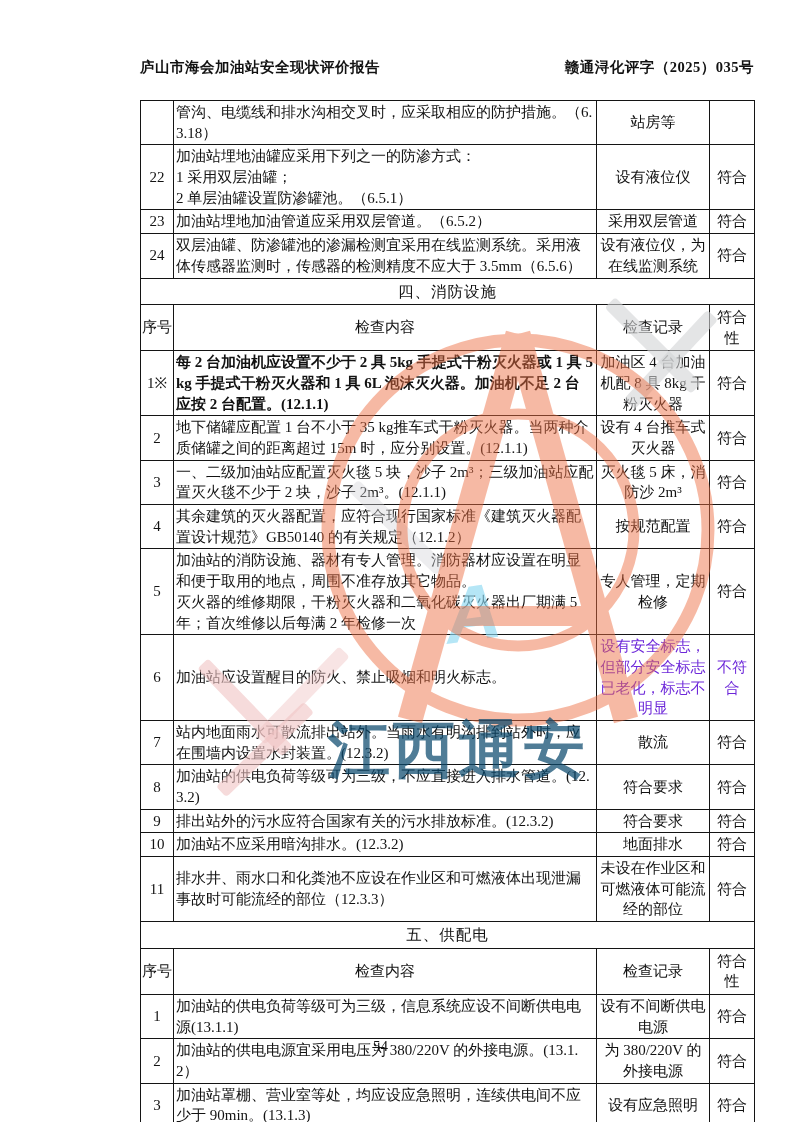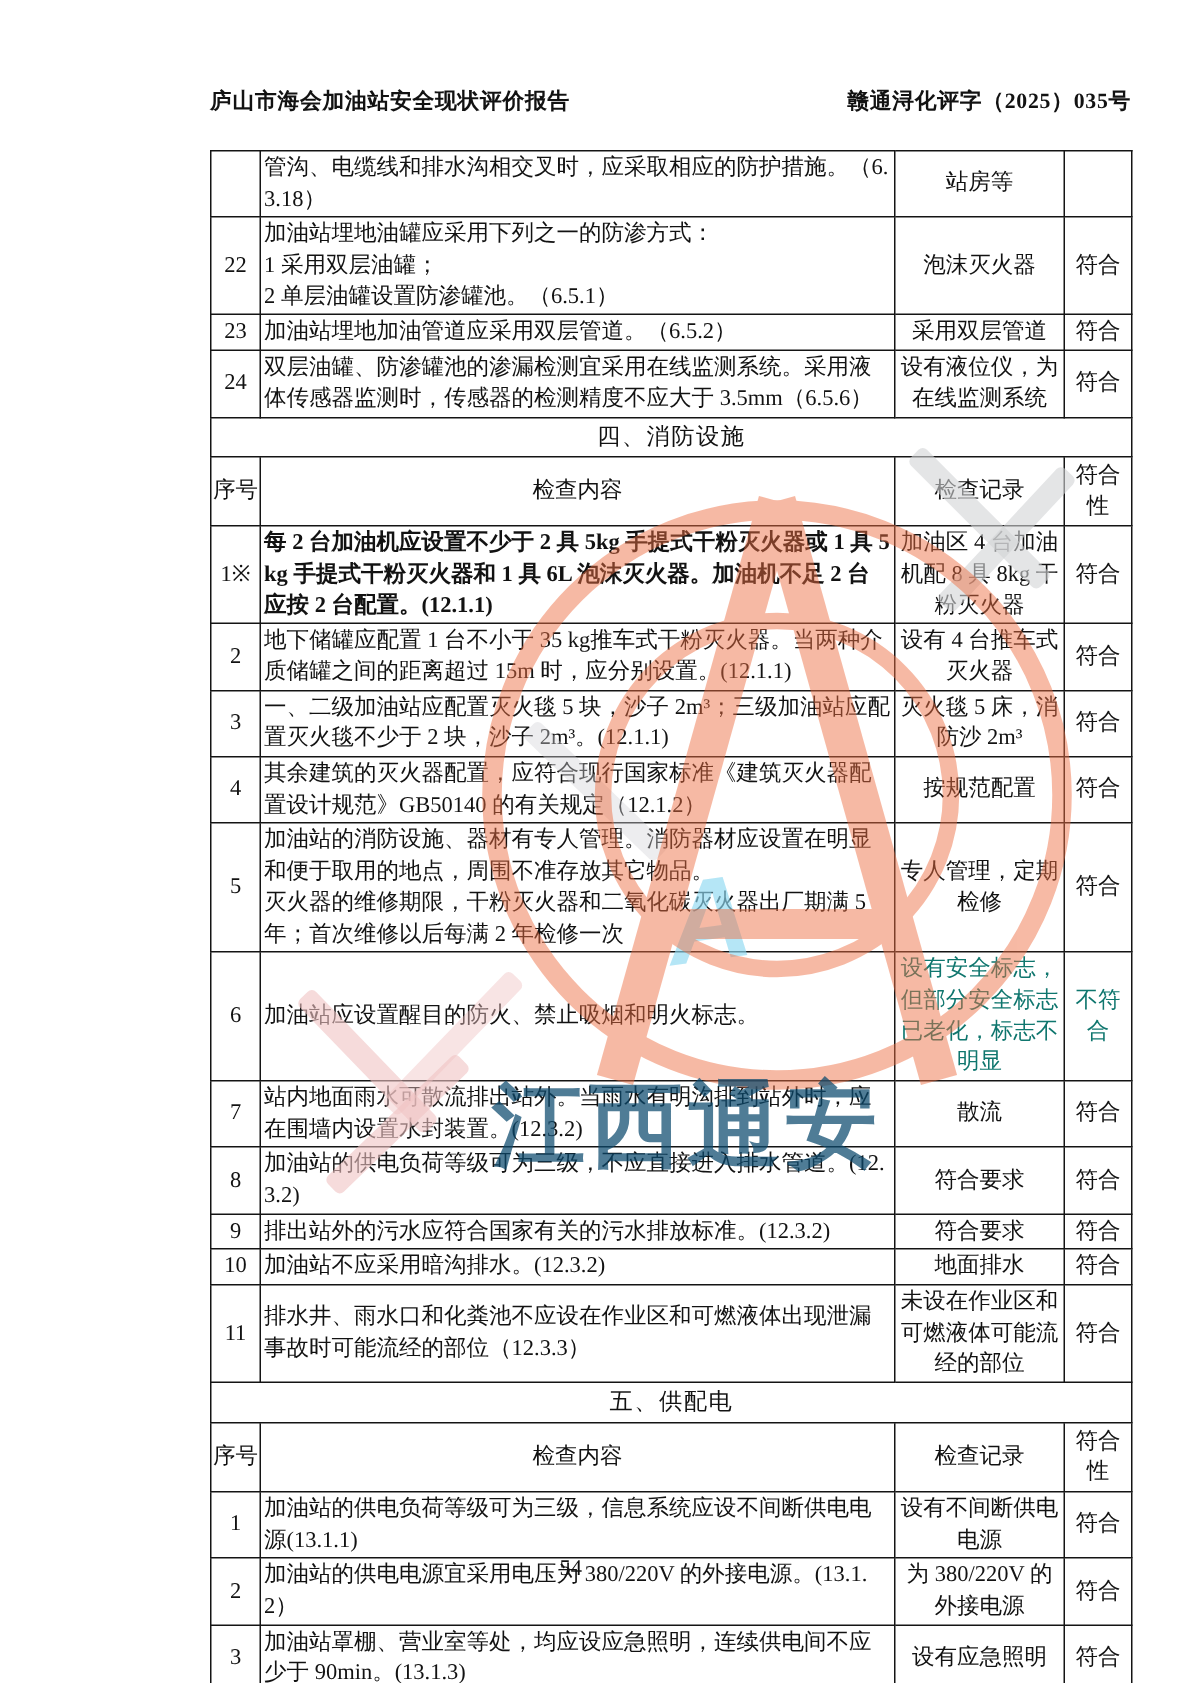--- a/index.html
+++ b/index.html
@@ -23,21 +23,21 @@
     font-size:15px;line-height:1.38;vertical-align:middle;
     overflow:hidden;word-break:break-all;
   }
   td.c-seq{text-align:center;font-size:14.5px;}
   td.c-content{text-align:left;white-space:pre-line;padding:1px 4px;}
   td.c-record{text-align:center;font-size:14.5px;padding:1px 1px;}
   td.c-comp{text-align:center;font-size:14px;padding:1px 0;}
   tr.section-row td{text-align:center;font-size:15.5px;padding:2px;letter-spacing:1px;}
   tr.cols-row td{text-align:center;font-size:15px;padding:2px 0;}
   .bold{font-weight:bold;}
-  .red{color:#0f766e;}
+  .red{color:#6d28d9;}
   .page-number{
     position:absolute;left:12px;width:665px;top:1038px;text-align:center;
     font-size:15px;z-index:1;
   }
   
   .wm{position:absolute;pointer-events:none;}
   .wm-stamp{left:270px;top:318px;width:424px;height:424px;opacity:0.48;z-index:3;}
   .wm-red-text{
     left:292px;top:708px;font-size:62px;font-weight:bold;white-space:nowrap;
     letter-spacing:3px;opacity:0.72;z-index:4;font-family:"Liberation Serif","DejaVu Serif",serif;
@@ -73,21 +73,21 @@
           <td class="c-seq"></td>
           <td class="c-content">管沟、电缆线和排水沟相交叉时，应采取相应的防护措施。（6.3.18）</td>
           <td class="c-record">站房等</td>
           <td class="c-comp"></td>
         </tr>
         <tr>
           <td class="c-seq">22</td>
           <td class="c-content">加油站埋地油罐应采用下列之一的防渗方式：
 1 采用双层油罐；
  2 单层油罐设置防渗罐池。（6.5.1）</td>
-          <td class="c-record">泡沫灭火器</td>
+          <td class="c-record">设有液位仪</td>
           <td class="c-comp">符合</td>
         </tr>
         <tr>
           <td class="c-seq">23</td>
           <td class="c-content">加油站埋地加油管道应采用双层管道。（6.5.2）</td>
           <td class="c-record">采用双层管道</td>
           <td class="c-comp">符合</td>
         </tr>
         <tr>
           <td class="c-seq">24</td>

